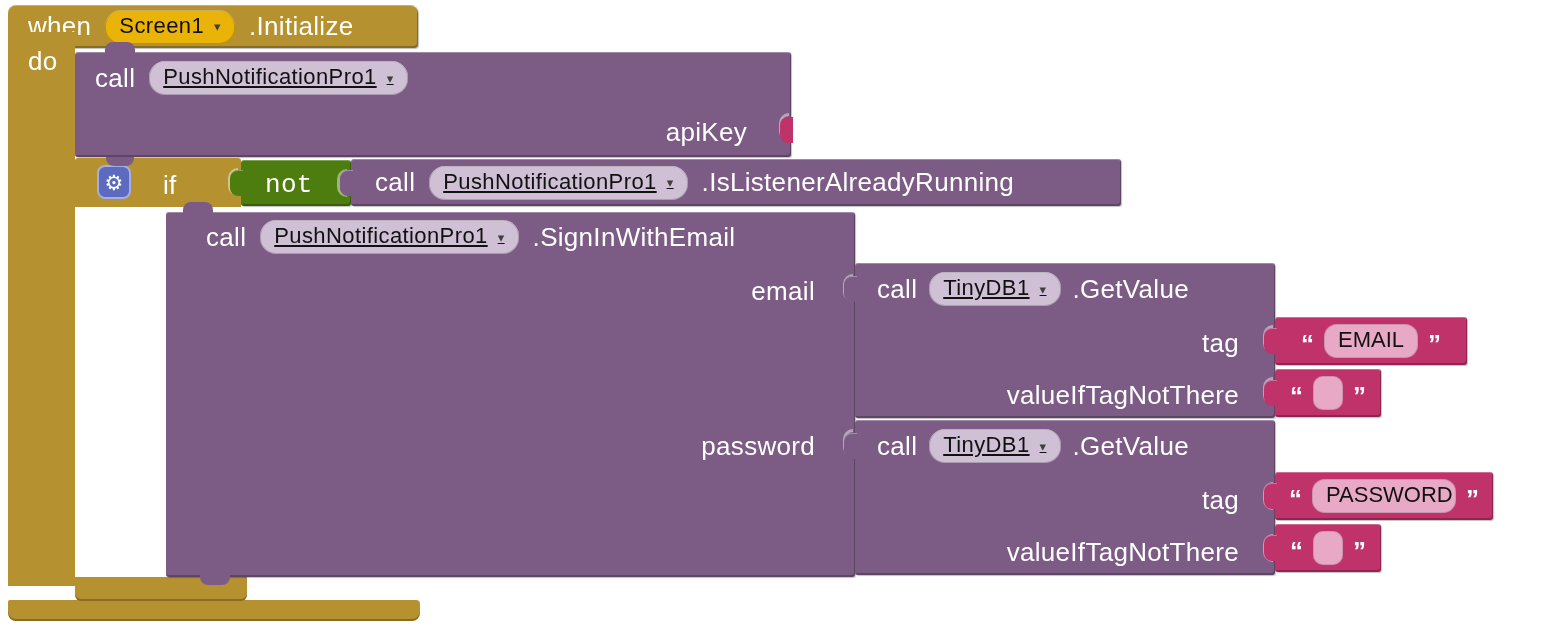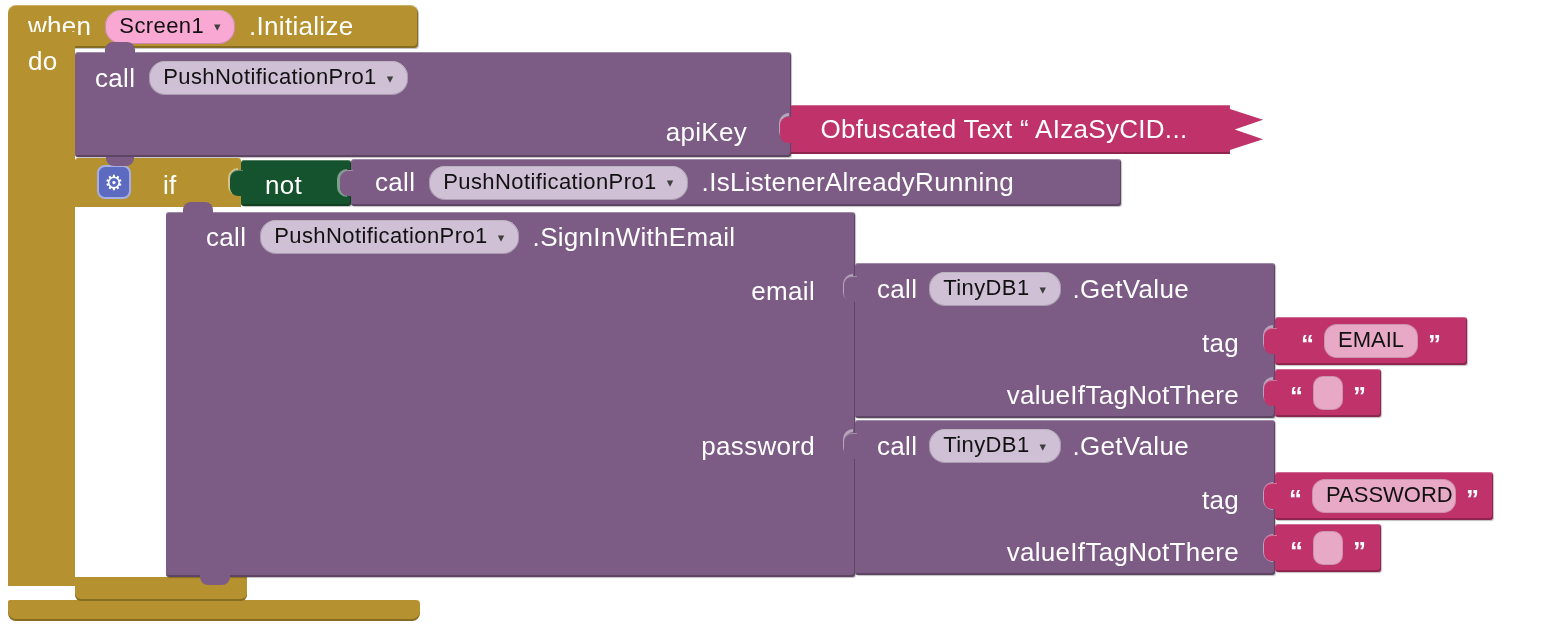--- a/index.html
+++ b/index.html
@@ -4,32 +4,32 @@
 <style>
   html,body { margin:0; padding:0; background:#ffffff; }
   .canvas {
     position:relative; width:1546px; height:626px; background:#ffffff;
     font-family:"Liberation Sans", sans-serif; overflow:hidden;
   }
   .abs { position:absolute; box-sizing:border-box; }
   .gold   { background:#B5922F; }
   .purple { background:#7C5C85; }
   .pink   { background:#C0336A; }
-  .green  { background:#14532d; }
+  .green  { background:#4d7c0f;font-family:Liberation Mono, monospace; }
   .bev { box-shadow: inset 0 1px 0 rgba(255,255,255,.28), inset -1px -2px 0 rgba(0,0,0,.25), 1px 1px 1px rgba(0,0,0,.25); }
   .lbl { color:#fff; font-size:26px; letter-spacing:.3px; white-space:nowrap; line-height:1.1; }
   .row { display:flex; align-items:center; gap:14px; }
   .dd {
     display:inline-flex; align-items:center; gap:10px; border-radius:16px;
     padding:3px 14px 5px; font-size:22px; letter-spacing:.4px; color:#111;
     white-space:nowrap; box-shadow: inset 0 0 0 1px rgba(0,0,0,.18), inset 0 1px 0 rgba(255,255,255,.45);
     cursor:pointer;
   }
-  .dd-gold   { background:#f9a8d4; }
-  .dd-purple { background:#CFC0D6; }
+  .dd-gold   { background:#eab308; }
+  .dd-purple { background:#CFC0D6;text-decoration:underline; }
   .arrow { font-size:13px; color:#3f3f3f; line-height:1; padding-top:2px; }
   .socket {
     width:10px; height:28px; border:3px solid rgba(255,255,255,.45); border-right:none;
     border-radius:14px 0 0 14px; background:transparent;
   }
   .plug-mid::before, .plug-top::before {
     content:""; position:absolute; left:-11px; width:13px; height:26px;
     border-radius:8px 0 0 8px; background:inherit;
     box-shadow: inset 0 1px 0 rgba(255,255,255,.3);
   }
@@ -80,23 +80,20 @@
       <span class="dd dd-purple">
         <span>PushNotificationPro1</span>
         <span class="arrow">▾</span>
       </span>
     </div>
     <span class="lbl abs" style="right:44px; top:66px;">apiKey</span>
     <span class="socket abs" style="right:2px; top:61px;"></span>
   </div>
 
   <div class="abs pink" style="left:780px; top:117px; width:13px; height:26px; border-radius:8px 0 0 8px; z-index:3;"></div>
-  <div class="abs pink flag bev" style="left:791px; top:105px; width:472px; height:49px; z-index:2;">
-    <span class="lbl">Obfuscated Text “ AIzaSyCID...</span>
-  </div>
 
   <div class="abs purple tab" style="left:105px; top:42px; width:30px; height:11px; z-index:3;"></div>
   <div class="abs purple tab-down" style="left:106px; top:157px; width:28px; height:9px; z-index:3;"></div>
   <div class="abs purple tab" style="left:183px; top:202px; width:30px; height:11px; z-index:3;"></div>
   <div class="abs purple tab-down" style="left:200px; top:575px; width:30px; height:10px; z-index:3;"></div>
 
   <div class="abs gold" style="left:75px; top:158px; width:166px; height:49px; border-radius:3px 3px 0 0; z-index:2;">
     <div class="gearbtn abs" style="left:22px; top:7px;">
       <span>⚙</span>
     </div>

